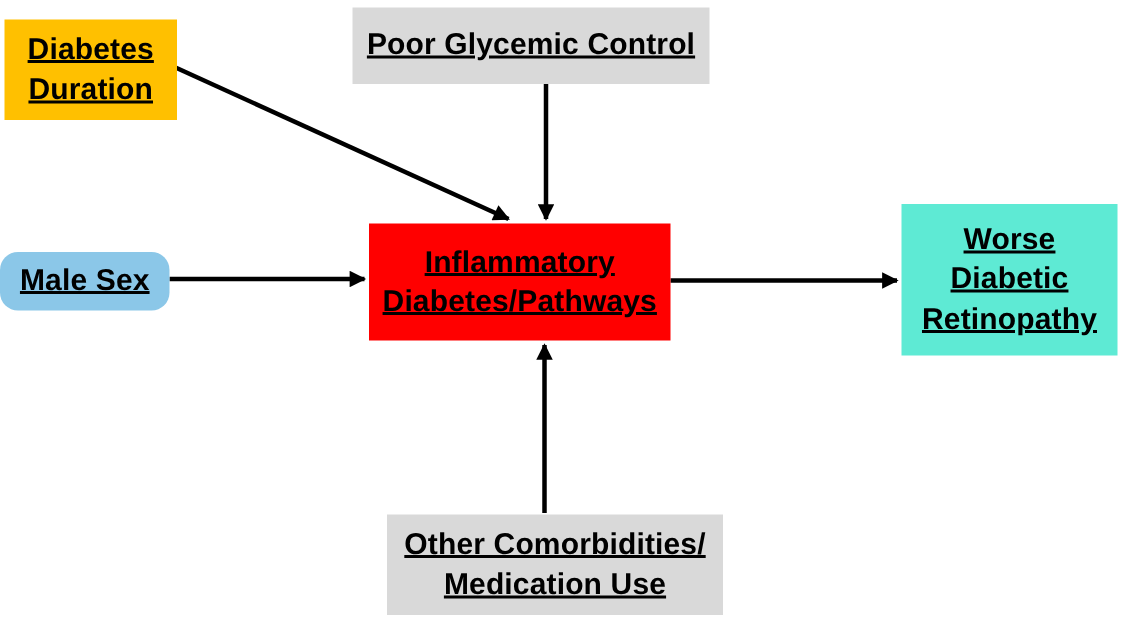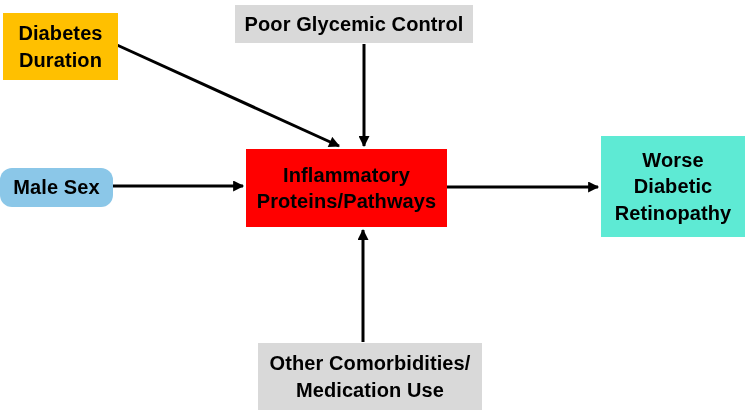--- a/index.html
+++ b/index.html
@@ -31,24 +31,25 @@
     text-align: center;
     box-sizing: border-box;
   }
   .node-label {
     font-weight: bold;
     color: #000000;
     white-space: pre-line;
     line-height: 1.32;
     font-size: 20px;
     letter-spacing: 0.1px;
+    text-decoration: underline;
   }
   
   #node-diabetes-duration      { left: 3px;   top: 13px;  width: 115px; height: 67px; }
-  #node-poor-glycemic-control  { left: 235px; top: 5px;   width: 238px; height: 38px; }
+  #node-poor-glycemic-control  { left: 235px; top: 5px;   width: 238px; height: 51px; }
   #node-male-sex               { left: 0px;   top: 168px; width: 113px; height: 39px; }
   #node-inflammatory-proteins  { left: 246px; top: 149px; width: 201px; height: 78px; }
   #node-worse-dr               { left: 601px; top: 136px; width: 144px; height: 101px; }
   #node-other-comorbidities    { left: 258px; top: 343px; width: 224px; height: 67px; }
 </style>
 </head>
 <body>
 
 <div class="canvas">
 
@@ -73,21 +74,21 @@
   <div class="node" id="node-poor-glycemic-control" style="background-color: rgb(217, 217, 217);">
     <span class="node-label">Poor Glycemic Control</span>
   </div>
 
   <div class="node" id="node-male-sex" style="background-color: rgb(139, 199, 232); border-radius: 12px;">
     <span class="node-label">Male Sex</span>
   </div>
 
   <div class="node" id="node-inflammatory-proteins" style="background-color: rgb(255, 0, 0);">
     <span class="node-label">Inflammatory
-Proteins/Pathways</span>
+Diabetes/Pathways</span>
   </div>
 
   <div class="node" id="node-worse-dr" style="background-color: #5eead4;">
     <span class="node-label">Worse
 Diabetic
 Retinopathy</span>
   </div>
 
   <div class="node" id="node-other-comorbidities" style="background-color: rgb(217, 217, 217); align-items: center;">
     <span class="node-label">Other Comorbidities/

